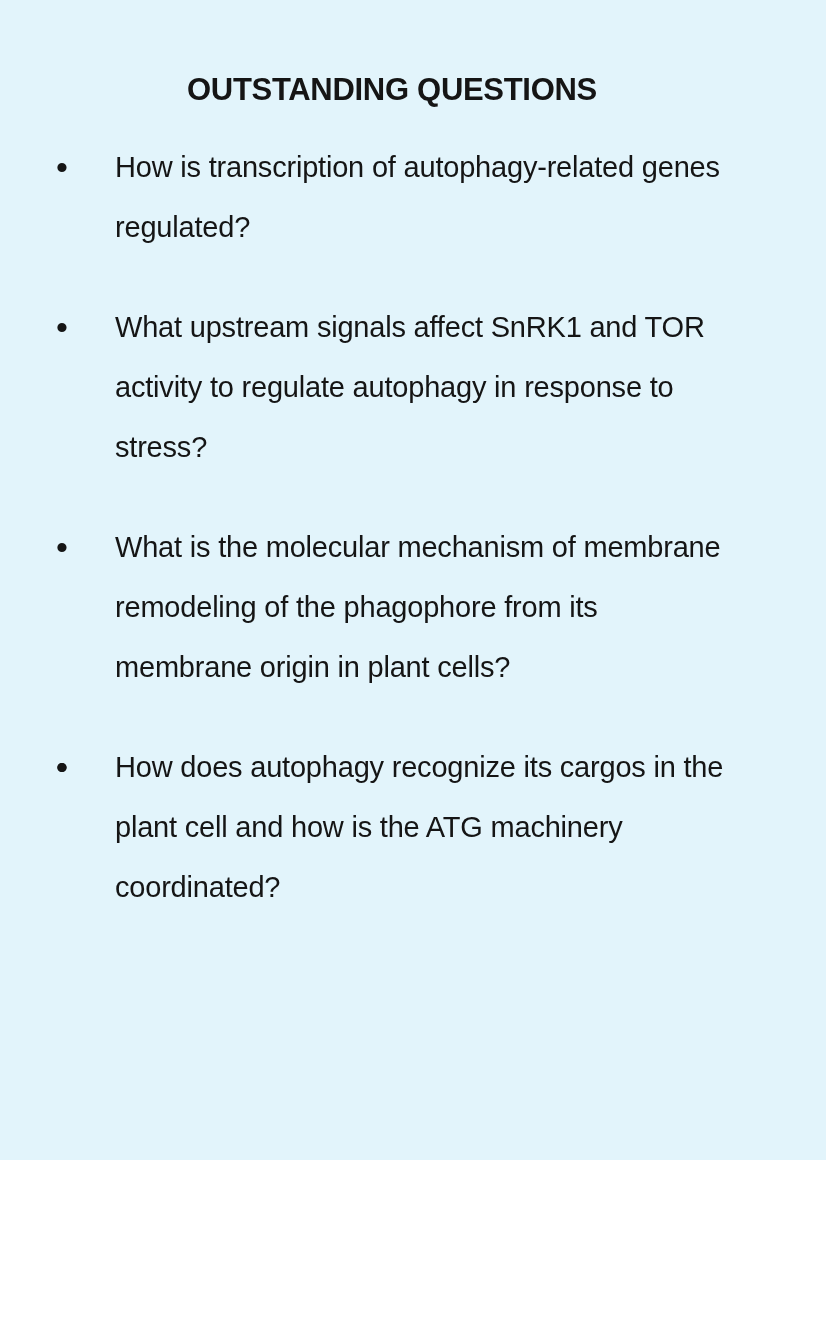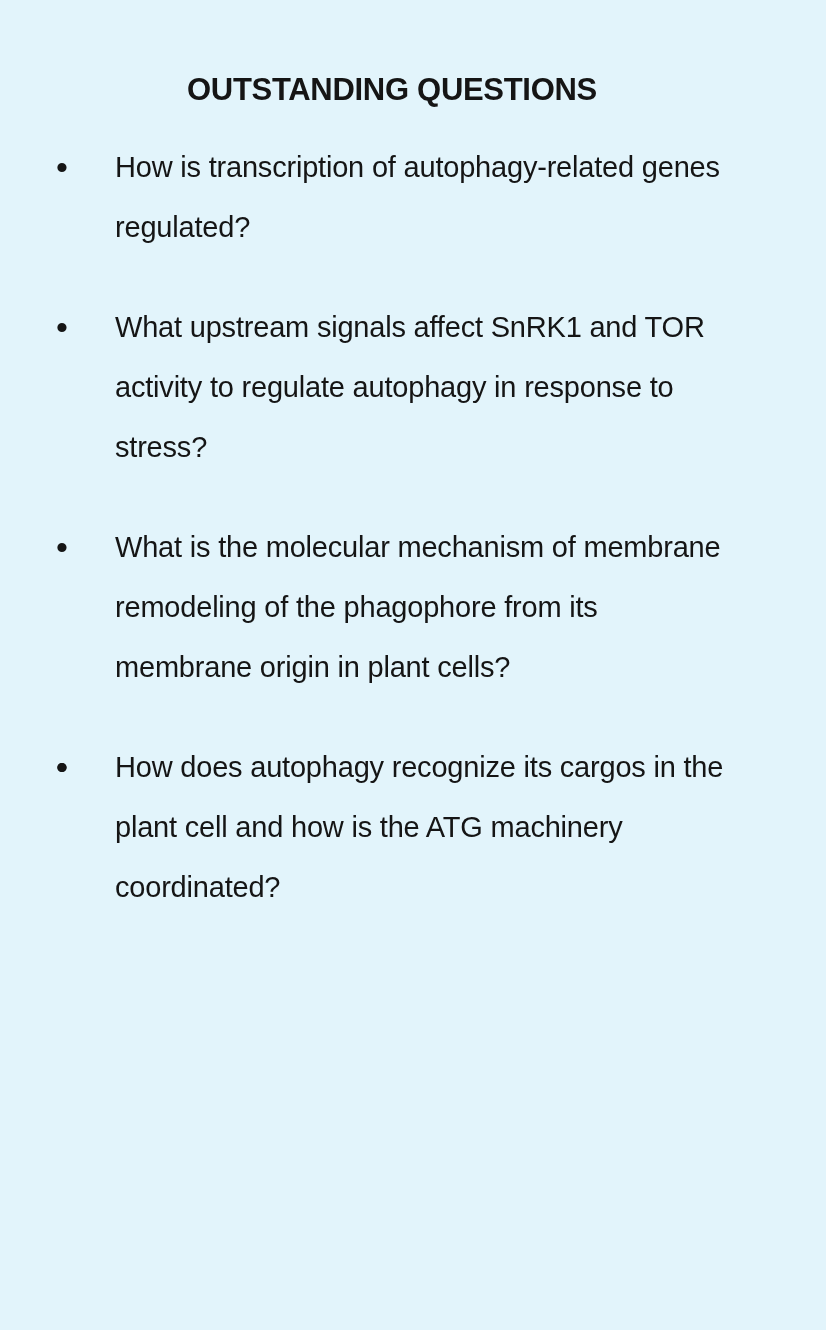--- a/index.html
+++ b/index.html
@@ -8,21 +8,21 @@
   }
   body {
     width: 826px;
     height: 1330px;
     overflow: hidden;
     font-family: "Liberation Sans", "DejaVu Sans", sans-serif;
   }
   .panel {
     position: relative;
     width: 826px;
-    height: 1330px;
+    height: 1160px;
     background: #e2f4fb;
   }
   .panel-title {
     position: absolute;
     top: 72px;
     left: 0;
     width: 784px;
     text-align: center;
     font-size: 31px;
     font-weight: 700;

